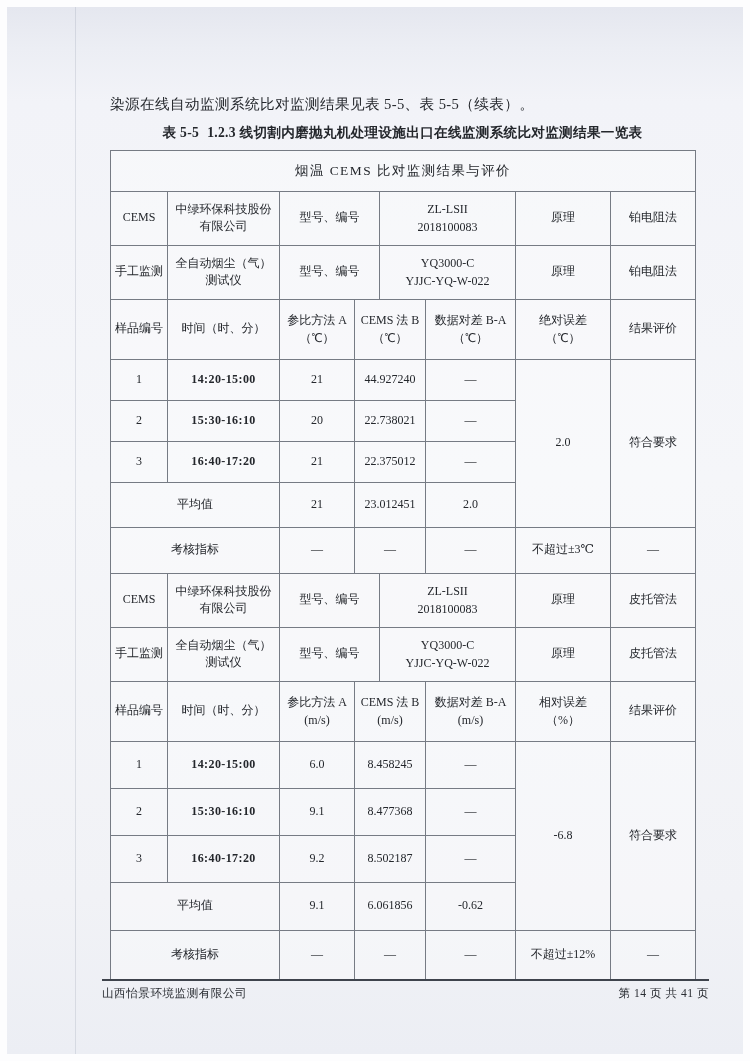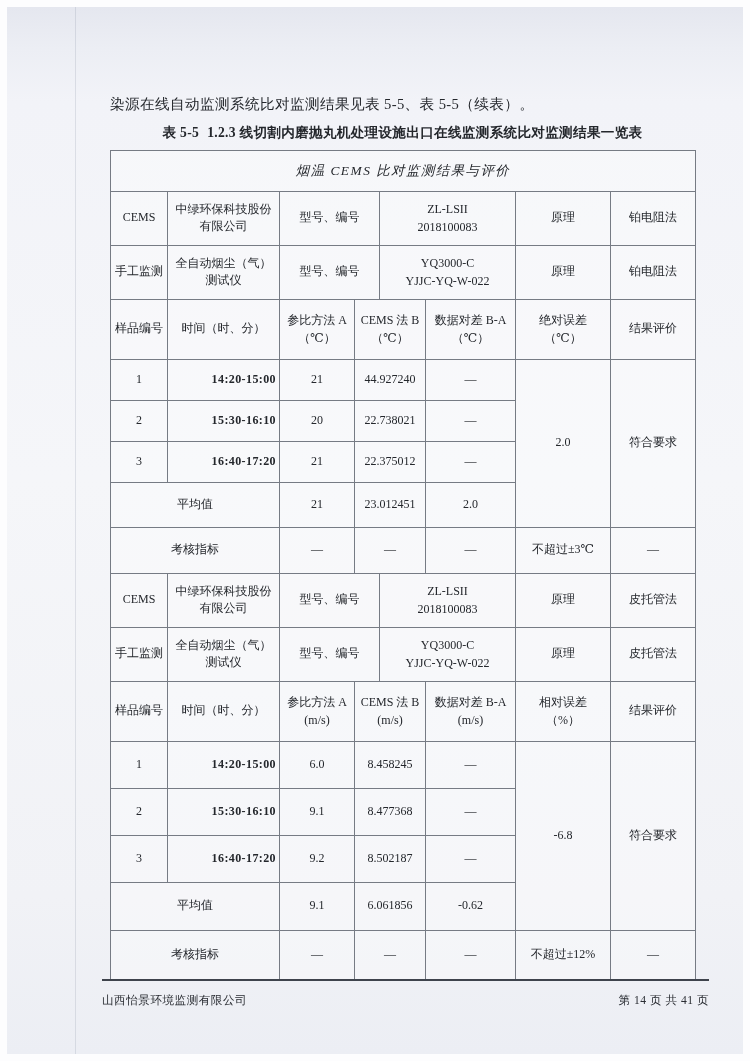--- a/index.html
+++ b/index.html
@@ -35,36 +35,36 @@
 
   table { border-collapse:collapse; table-layout:fixed; width:585px; background:rgba(255,255,255,0.35); }
   table + table, .tbl-group + .tbl-group table:first-child { margin-top:-1px; }
   td {
     border:1px solid #767b84;
     text-align:center; vertical-align:middle;
     font-size:12px; padding:2px 3px;
     line-height:1.45;
     overflow:hidden;
   }
-  .title-cell { font-size:13.4px; height:36px; letter-spacing:1.5px;font-style:italic; }
+  .title-cell { font-size:13.4px; height:36px; letter-spacing:1.5px; }
   .equip-row td { height:49px; }
   .hdr-row td { height:55px; }
   .sample-row-a td { height:36px; }
   .sample-row-b td { height:42px; }
   .avg-row-a td { height:40px; }
   .avg-row-b td { height:43px; }
   .assess-row-a td { height:41px; }
   .assess-row-b td { height:45px; }
-  .time { font-weight:bold; letter-spacing:0.4px;text-align:right; }
-  .two-line div { line-height:1.55; }
+  .time { font-weight:bold; letter-spacing:0.4px; }
+  .two-line div { line-height:1.55;font-family:Liberation Serif, serif; }
 
   .footer {
     position:absolute; left:95px; top:972px; width:607px;
     border-top:2px solid #3e434c;
-    padding-top:12px;
+    padding-top:5px;
     display:flex; justify-content:space-between;
     font-size:11.6px; letter-spacing:0.5px; color:#2a2d33;
   }
 </style>
 </head>
 <body>
 
 <div class="page">
   <div class="content">
 

